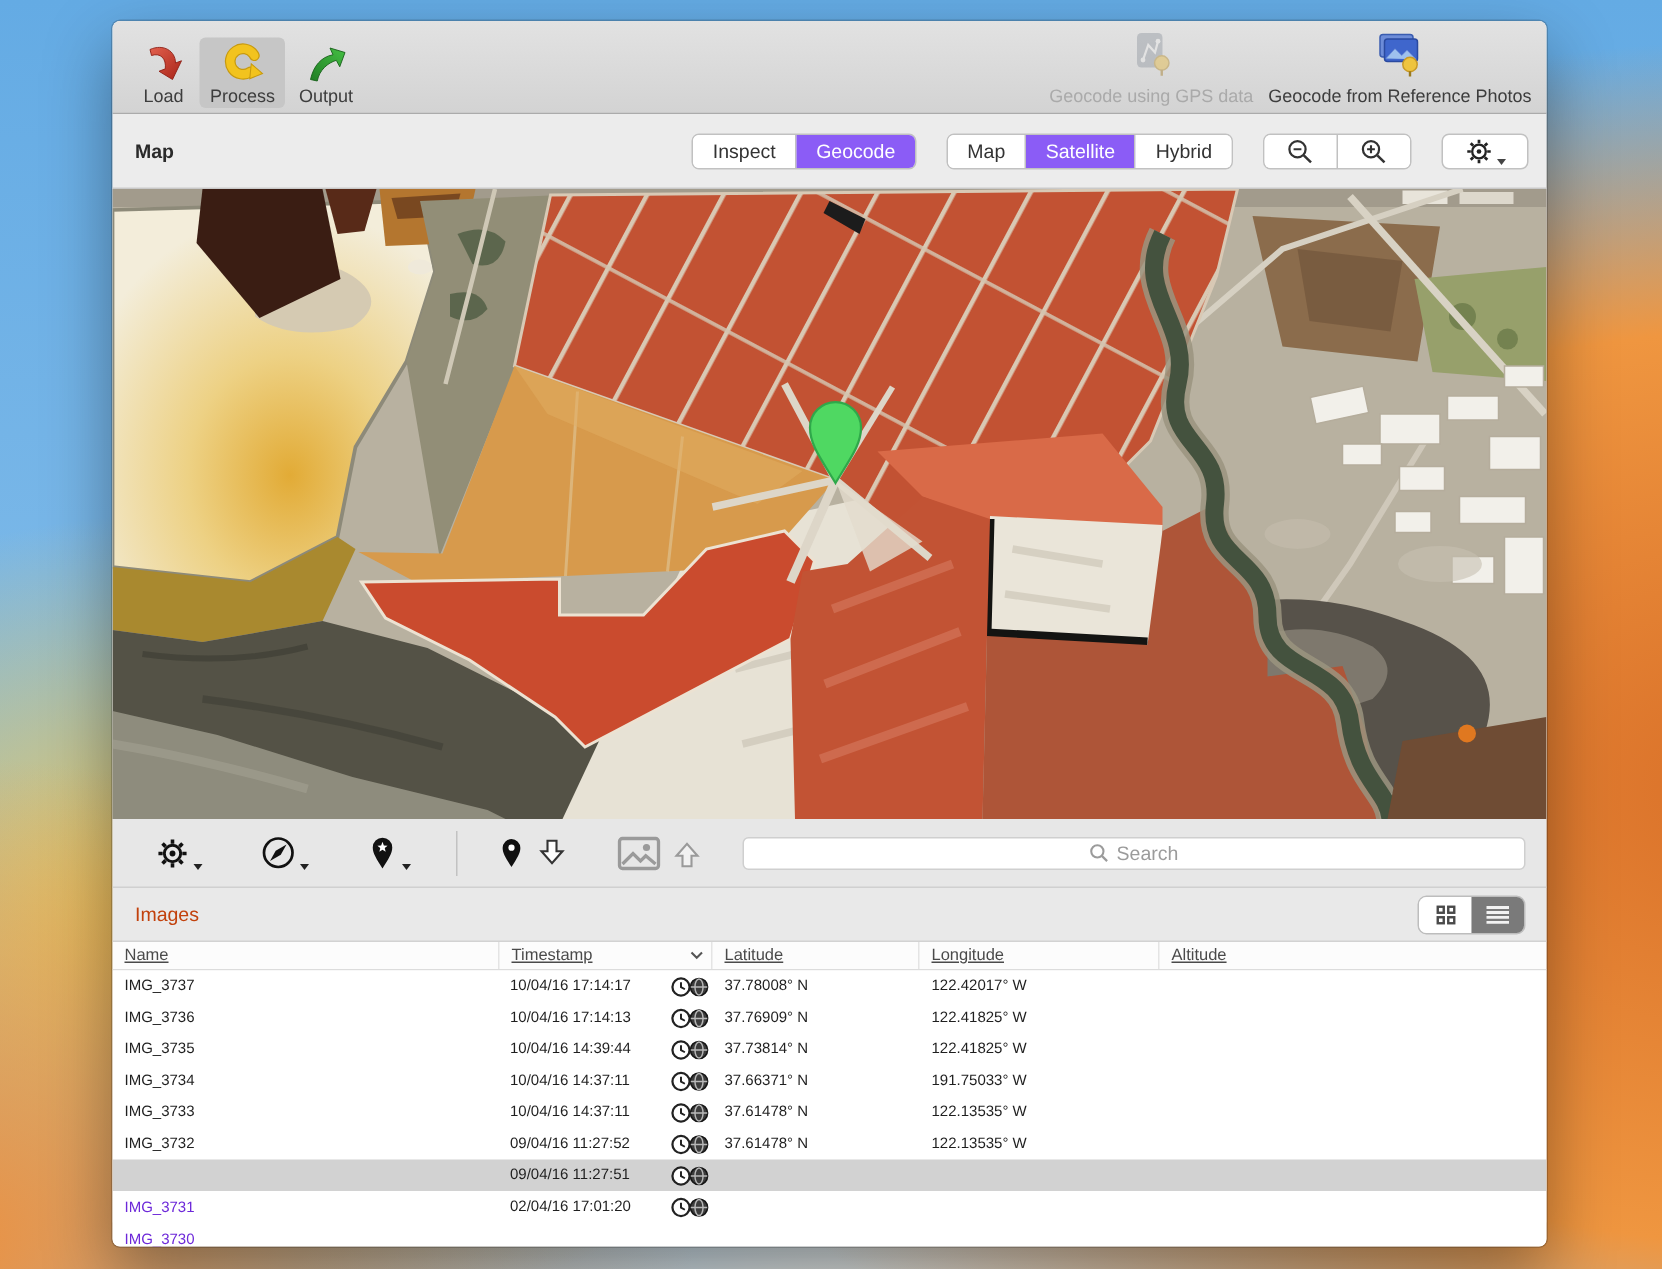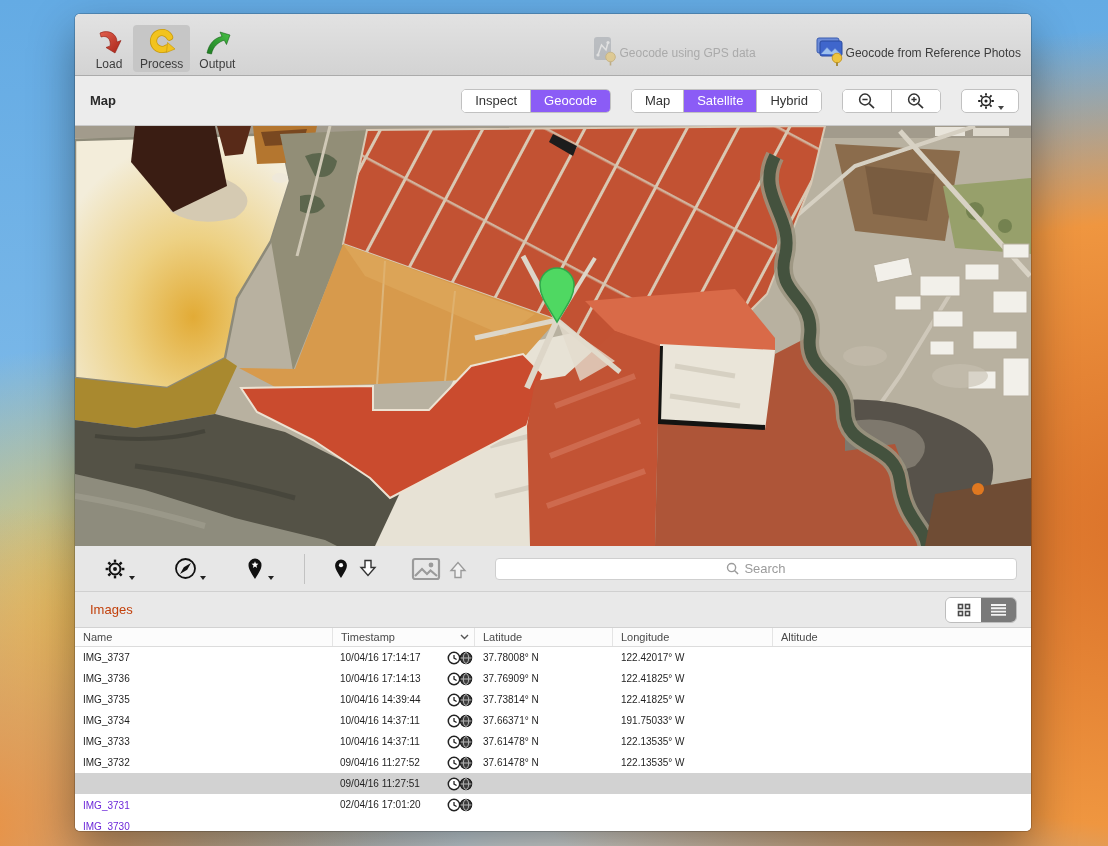--- a/index.html
+++ b/index.html
@@ -21,21 +21,21 @@
   }
   
   .toolbar{height:62px;flex:none;background:linear-gradient(#e2e2e2,#d3d3d3);
     border-bottom:1px solid #ababab;display:flex;align-items:flex-end;padding:0 10px 3px 12px;box-sizing:border-box;}
   .tbtn{display:flex;flex-direction:column;align-items:center;justify-content:flex-end;
     padding:3px 7px 1px;border-radius:4px;margin-right:2px;cursor:default;}
   .tbtn.sel{background:#c6c6c6;}
   .tbtn .lbl{font-size:12px;color:#3d3d3d;margin-top:1px;}
   .tbtn svg{display:block;}
   .geo-group{margin-left:auto;display:flex;align-items:flex-end;gap:10px;}
-  .gbtn{display:flex;align-items:center;justify-content:flex-end;padding-bottom:1px;margin-left:48px;}
+  .gbtn{display:flex;flex-direction:column;align-items:center;justify-content:flex-end;padding-bottom:1px;}
   .gbtn .lbl{font-size:12px;color:#3d3d3d;white-space:nowrap;}
   .gbtn.disabled .lbl{color:#aaaaaa;}
   
   .map-header{height:50px;flex:none;background:#ececec;display:flex;align-items:center;
     padding:0 12px 0 15px;box-sizing:border-box;border-bottom:1px solid #c9c9c9;}
   .map-title{font-size:13px;font-weight:bold;color:#2a2a2a;}
   .seg{display:flex;height:22px;border:1px solid #c1c1c1;border-radius:5px;overflow:hidden;background:#fff;}
   .seg .sbtn{display:flex;align-items:center;justify-content:center;font-size:13px;color:#333;
     background:#fff;border:none;border-right:1px solid #c1c1c1;padding:0 13px;height:100%;box-sizing:border-box;cursor:default;}
   .seg .sbtn:last-child{border-right:none;}
@@ -59,21 +59,21 @@
   .search-ph{position:absolute;inset:0;display:flex;align-items:center;justify-content:center;gap:5px;
     color:#9b9b9b;font-size:13px;pointer-events:none;}
   
   .images-header{height:36px;flex:none;background:#e9e9e9;border-bottom:1px solid #d2d2d2;
     display:flex;align-items:center;padding:0 14px 0 15px;box-sizing:border-box;}
   .images-title{font-size:13px;font-weight:normal;color:#c2410c;}
   .view-seg{margin-left:auto;display:flex;height:24px;border-radius:6px;overflow:hidden;border:1px solid #bdbdbd;}
   .view-seg .vbtn{width:35px;display:flex;align-items:center;justify-content:center;background:#fff;border:none;}
   .view-seg .vbtn.sel{background:#7a7a7a;}
   .thead{height:18px;flex:none;background:#fcfcfc;border-bottom:1px solid #dcdcdc;display:flex;
-    font-size:11px;color:#4a4a4a;align-items:center;}
+    font-size:11px;color:#4a4a4a;align-items:center;text-decoration:underline;}
   .thead .hc{box-sizing:border-box;padding-left:8px;border-right:1px solid #e4e4e4;height:100%;
     display:flex;align-items:center;white-space:nowrap;}
   .tbody{flex:1;background:#fff;overflow:hidden;}
   .trow{height:21px;display:flex;align-items:center;font-size:10px;color:#1f1f1f;background:#fff;}
   .trow.selected{background:#d2d2d2;}
   .trow.error .c-name{color:#6d28d9;margin-top:44px;}
   .cell{box-sizing:border-box;white-space:nowrap;overflow:hidden;}
   .c-name{width:258px;padding-left:8px;}
   .c-time{width:142px;padding-left:7px;display:flex;align-items:center;justify-content:space-between;padding-right:2px;}
   .c-lat{width:138px;padding-left:8px;display:flex;align-items:center;}

